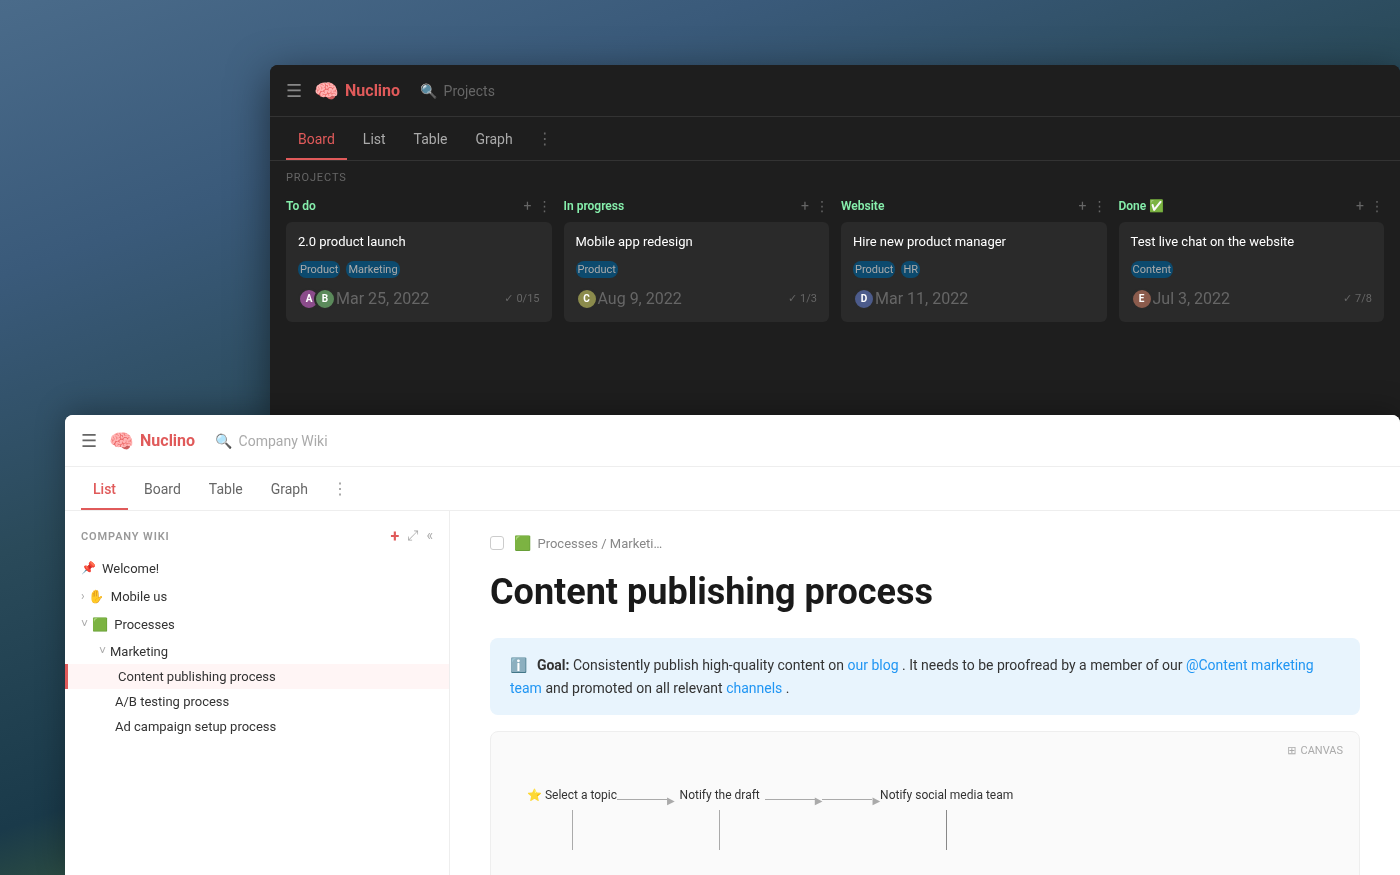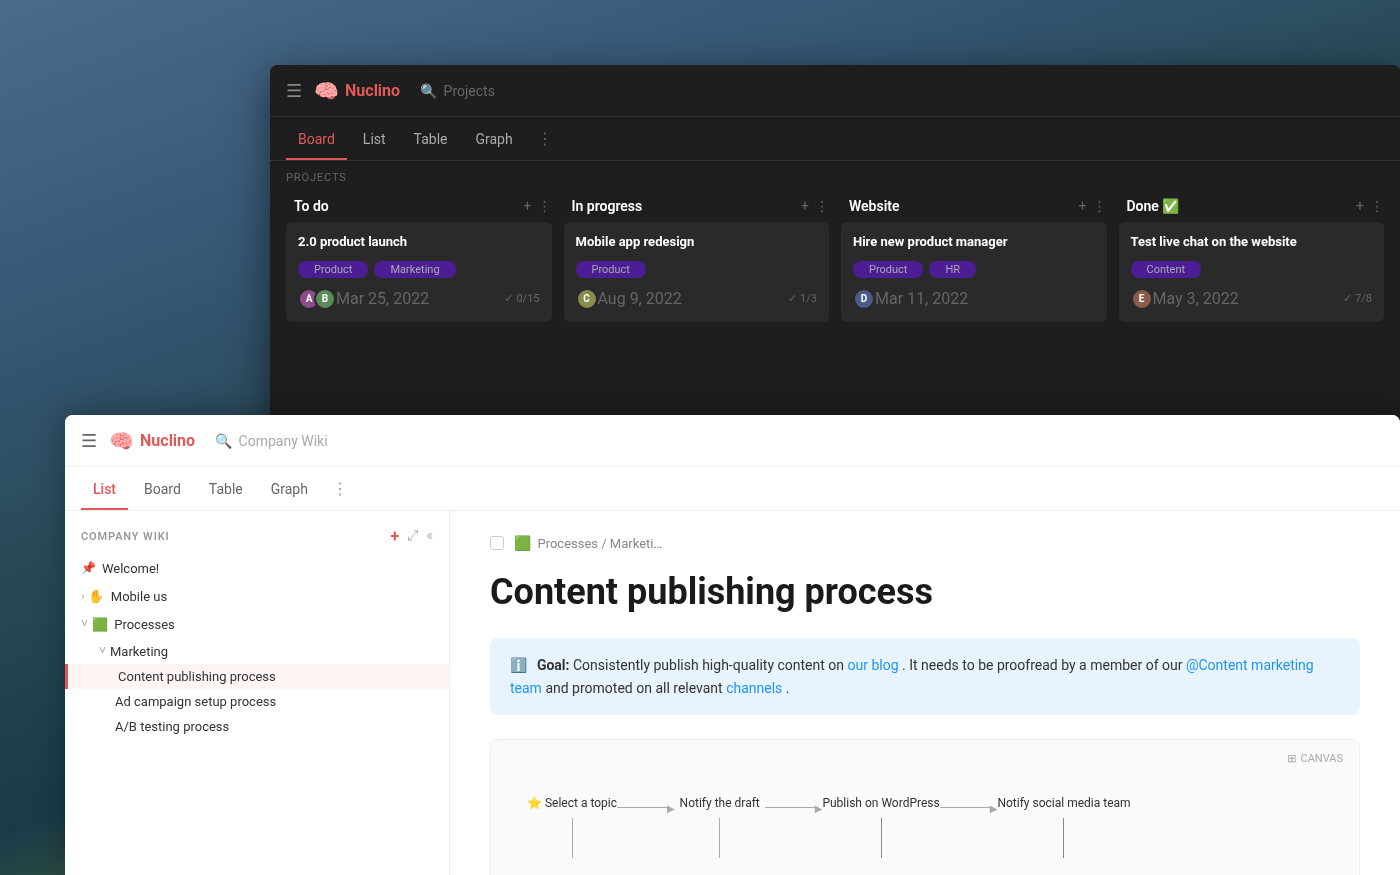--- a/index.html
+++ b/index.html
@@ -146,59 +146,58 @@
     }
 
     .column-header {
       display: flex;
       align-items: center;
       justify-content: space-between;
       padding: 8px 0 8px;
     }
 
     .column-title {
-      font-size: 14px;
+      font-size: 12px;
       font-weight: 600;
-      color: #ffffff;
-      margin-left: 8px;
+      color: #86efac;
     }
 
     .column-actions {
       display: flex;
       gap: 6px;
       color: #666;
       font-size: 14px;
     }
 
     .board-card {
       background: #2a2a2a;
       border-radius: 6px;
       padding: 12px;
       margin-bottom: 8px;
     }
 
     .card-title {
       font-size: 13px;
-      font-weight: 700;
+      font-weight: 400;
       color: #fff;
       margin-bottom: 10px;
       line-height: 1.3;
     }
 
     .card-tags {
       display: flex;
       gap: 6px;
       margin-bottom: 10px;
     }
 
     .card-tag {
       font-size: 11px;
       color: #aaa;
-      background: #4c1d95;
-      padding: 2px 16px;
+      background: #0c4a6e;
+      padding: 2px 2px;
       border-radius: 8px;
     }
 
     .card-footer {
       display: flex;
       align-items: center;
       justify-content: space-between;
     }
 
     .card-avatars {
@@ -444,21 +443,21 @@
       font-weight: 700;
       color: #1a1a1a;
       margin-bottom: 24px;
       line-height: 1.2;
     }
 
     .doc-callout {
       background: #e8f4fd;
       border-radius: 8px;
       padding: 16px 20px;
-      margin-bottom: 24px;
+      margin-bottom: 16px;
       font-size: 14px;
       color: #333;
       line-height: 1.6;
     }
 
     .callout-icon { margin-right: 6px; }
 
     .doc-link {
       color: #2196F3;
       text-decoration: none;
@@ -634,21 +633,21 @@
       <div class="board-card">
         <div class="card-title">Test live chat on the website</div>
         <div class="card-tags">
           <span class="card-tag">Content</span>
         </div>
         <div class="card-footer">
           <div style="display:flex;align-items:center;gap:6px;">
             <div class="card-avatars">
               <span class="avatar avatar-5">E</span>
             </div>
-            <span class="card-date">May 3, 2022</span>
+            <span class="card-date">Jul 3, 2022</span>
           </div>
           <div class="card-tasks">
             <span>✓</span>
             <span>7/8</span>
           </div>
         </div>
       </div>
     </div>
   </div>
 </div>
@@ -710,25 +709,25 @@
         <span class="sidebar-item-arrow" style="margin-right:4px;">˅</span>
         <span class="sidebar-item-text">Marketing</span>
         <span class="sidebar-item-check">☐</span>
       </div>
 
       <div class="sidebar-sub-item active">
         <span class="sidebar-sub-item-text">Content publishing process</span>
       </div>
 
       <div class="sidebar-sub-item">
+        <span class="sidebar-sub-item-text">A/B testing process</span>
+      </div>
+
+      <div class="sidebar-sub-item">
         <span class="sidebar-sub-item-text">Ad campaign setup process</span>
-      </div>
-
-      <div class="sidebar-sub-item">
-        <span class="sidebar-sub-item-text">A/B testing process</span>
       </div>
     </div>
 
     <div class="doc-area">
       <div class="breadcrumb">
         <div class="breadcrumb-checkbox"></div>
         <span class="breadcrumb-icon">🟩</span>
         <span>Processes / Marketi…</span>
       </div>
 
@@ -767,24 +766,20 @@
 
           <div class="flow-node">
             <span>Notify the draft</span>
             <div class="flow-vline" style="margin-top:8px;"></div>
           </div>
           <div style="display:flex;align-items:flex-start;padding-bottom:32px;">
             <div style="width:50px;height:1px;background:#aaa;margin-top:0;"></div>
             <span style="color:#aaa;font-size:10px;margin-top:-4px;">▶</span>
           </div>
 
-          <div class="flow-node">
-            <span>Publish on WordPress</span>
-            <div class="flow-vline" style="margin-top:8px;background:#888;"></div>
-          </div>
           <div style="display:flex;align-items:flex-start;padding-bottom:32px;">
             <div style="width:50px;height:1px;background:#aaa;margin-top:0;"></div>
             <span style="color:#aaa;font-size:10px;margin-top:-4px;">▶</span>
           </div>
 
           <div class="flow-node">
             <span>Notify social media team</span>
             <div class="flow-vline" style="margin-top:8px;background:#888;"></div>
           </div>
         </div>

